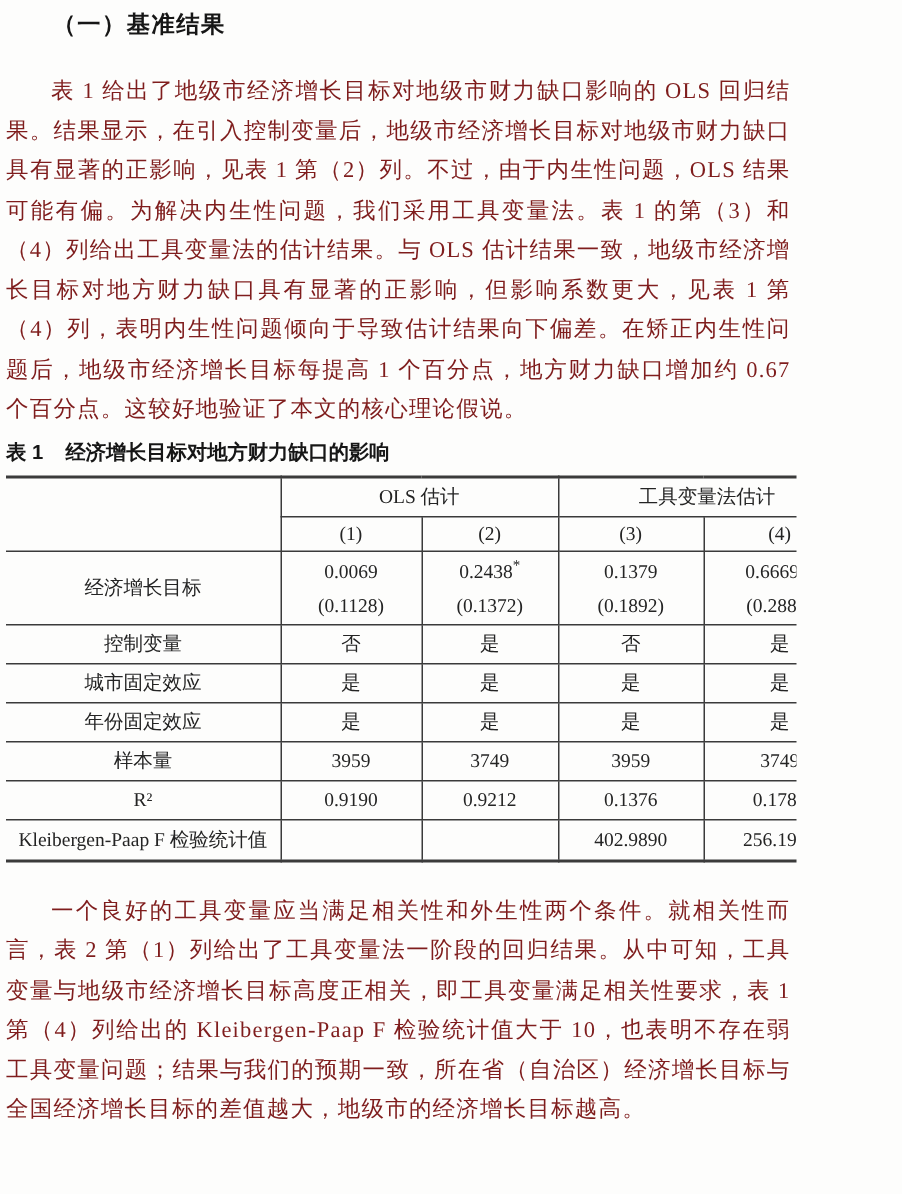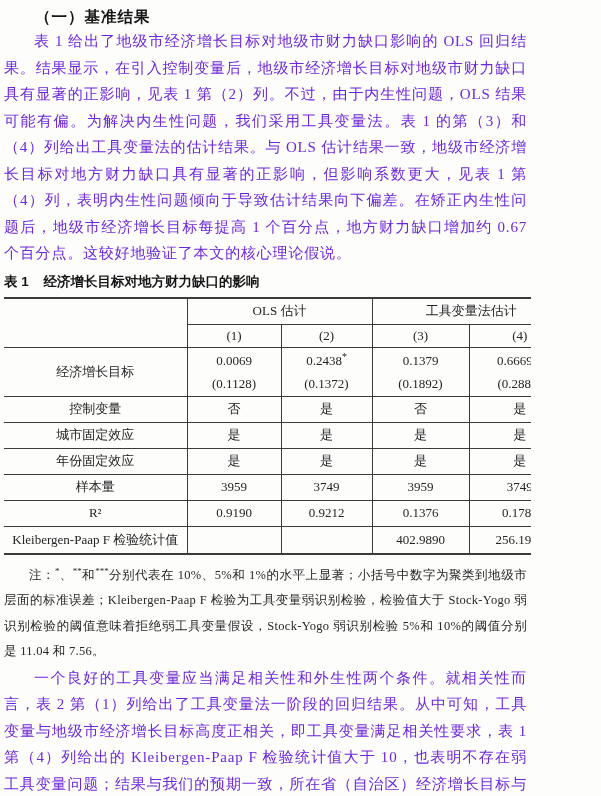--- a/index.html
+++ b/index.html
@@ -31,22 +31,22 @@
   .heading-2 {
     margin-top: 7px;
   }
   .para {
     font-size: 15px;
     line-height: 26.5px;
     text-align: justify;
     text-justify: inter-character;
     text-indent: 2em;
     letter-spacing: 0.8px;
-    margin: 0 0 0 0;
-    color: #6d28d9;
+    margin: 20px 0 0 0;
+    color: #7f1d1d;
   }
   .table-caption {
     margin: 7px 0 0 0;
     text-align: left;
     font-family: "Liberation Sans", "DejaVu Sans", sans-serif;
     font-weight: bold;
     font-size: 13.5px;
     line-height: 16px;
     color: #161616;
   }
@@ -185,18 +185,17 @@
       <tr class="row-last">
         <td>Kleibergen-Paap F 检验统计值</td>
         <td></td>
         <td></td>
         <td>402.9890</td>
         <td>256.1990</td>
       </tr>
     </tbody>
   </table>
 
-  <p class="note"><span>注：</span><sup class="star">*</sup><span>、</span><sup class="star">**</sup><span>和</span><sup class="star">***</sup><span>分别代表在 10%、5%和 1%的水平上显著；小括号中数字为聚类到地级市层面的标准误差；Kleibergen-Paap F 检验为工具变量弱识别检验，检验值大于 Stock-Yogo 弱识别检验的阈值意味着拒绝弱工具变量假设，Stock-Yogo 弱识别检验 5%和 10%的阈值分别是 11.04 和 7.56。</span></p>
 
 
   <p class="para">一个良好的工具变量应当满足相关性和外生性两个条件。就相关性而言，表 2 第（1）列给出了工具变量法一阶段的回归结果。从中可知，工具变量与地级市经济增长目标高度正相关，即工具变量满足相关性要求，表 1 第（4）列给出的 Kleibergen-Paap F 检验统计值大于 10，也表明不存在弱工具变量问题；结果与我们的预期一致，所在省（自治区）经济增长目标与全国经济增长目标的差值越大，地级市的经济增长目标越高。</p>
 
 </div>
 
 </body></html>

